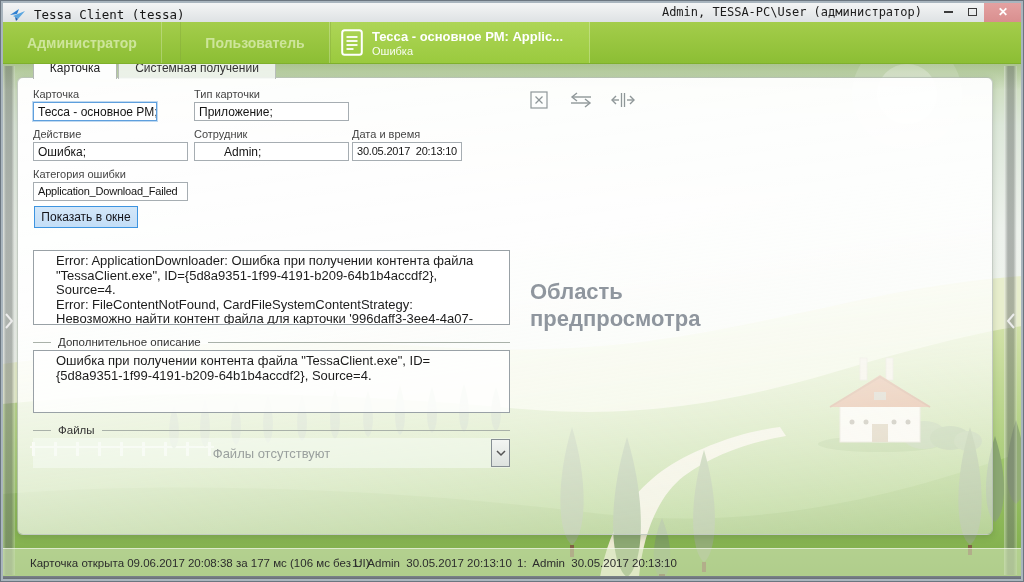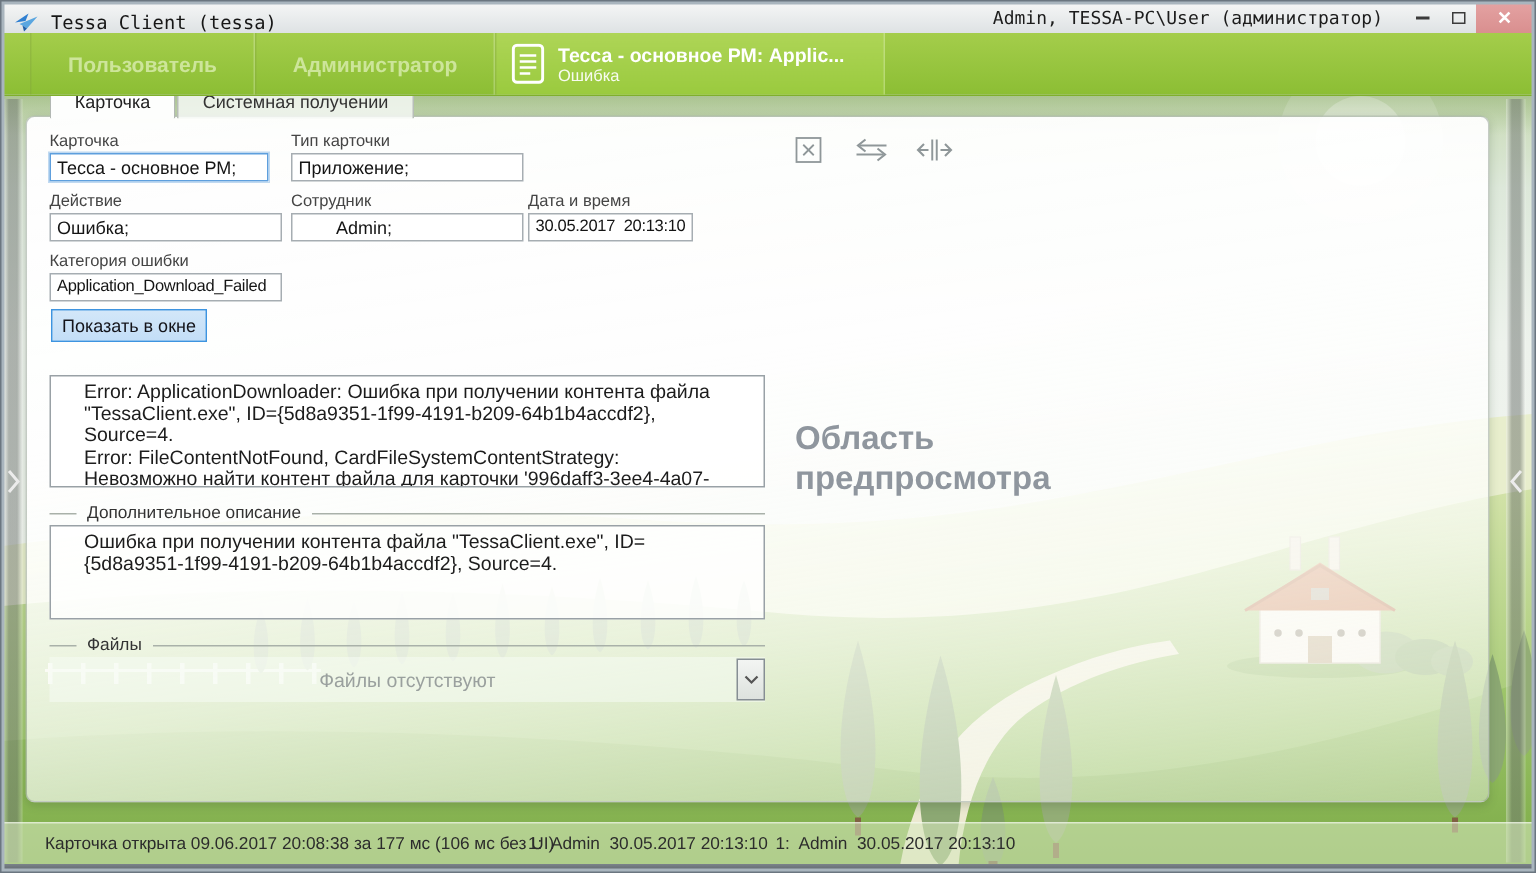--- a/index.html
+++ b/index.html
@@ -122,25 +122,25 @@
       <div class="win-btn">
           <span class="max-glyph"></span>
         </div>
       <div class="close-btn">
           <span>✕</span>
         </div>
     </div>
   </div>
 
   <div class="greenbar">
+    <div class="gtab t2">
+      <span class="gtab-label">Администратор</span>
+    </div>
     <div class="gtab t1">
       <span class="gtab-label">Пользователь</span>
-    </div>
-    <div class="gtab t2">
-      <span class="gtab-label">Администратор</span>
     </div>
     <div class="gtab active">
       <svg class="doc-icon" viewBox="0 0 22 27">
         <rect x="1.2" y="1.2" width="19.6" height="24.6" rx="2.5" fill="none" stroke="#ffffff" stroke-width="2"></rect>
         <line x1="5.5" y1="8" x2="16.5" y2="8" stroke="#ffffff" stroke-width="1.8"></line>
         <line x1="5.5" y1="12" x2="16.5" y2="12" stroke="#ffffff" stroke-width="1.8"></line>
         <line x1="5.5" y1="16" x2="16.5" y2="16" stroke="#ffffff" stroke-width="1.8"></line>
         <line x1="5.5" y1="20" x2="12.5" y2="20" stroke="#ffffff" stroke-width="1.8"></line>
       </svg>
       <div class="gtab-text">
@@ -255,21 +255,21 @@
 
       <div class="card-tab active">
         <span>Карточка</span>
       </div>
       <div class="card-tab inactive">
         <span>Системная получении</span>
       </div>
 
       <div class="fld-label" style="left:15px; top:10px;">Карточка</div>
       <div class="fld-label" style="left:176px; top:10px;">Тип карточки</div>
-      <div class="fld-input focused" style="left:15px; top:24px; width:146px;">Тесса - основное РМ;</div>
+      <div class="fld-input focused" style="left:15px; top:24px; width:124px;">Тесса - основное РМ;</div>
       <div class="fld-input" style="left:176px; top:24px; width:155px;">Приложение;</div>
 
       <div class="fld-label" style="left:15px; top:50px;">Действие</div>
       <div class="fld-label" style="left:176px; top:50px;">Сотрудник</div>
       <div class="fld-label" style="left:334px; top:50px;">Дата и время</div>
       <div class="fld-input" style="left:15px; top:64px; width:155px;">Ошибка;</div>
       <div class="fld-input" style="left:176px; top:64px; width:155px;padding-left:29px;">Admin;</div>
       <div class="fld-input small" style="left:334px; top:64px; width:110px;">30.05.2017  20:13:10</div>
 
       <div class="fld-label" style="left:15px; top:90px;">Категория ошибки</div>

